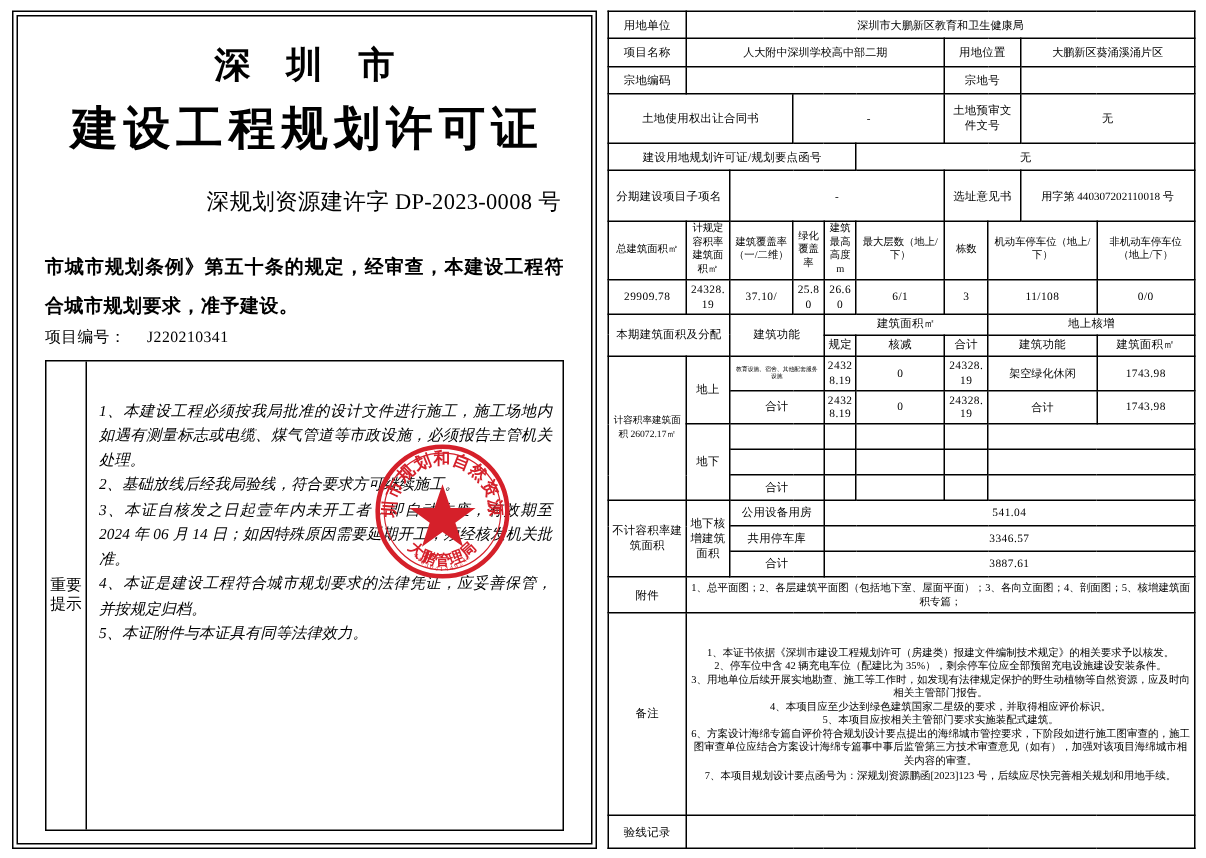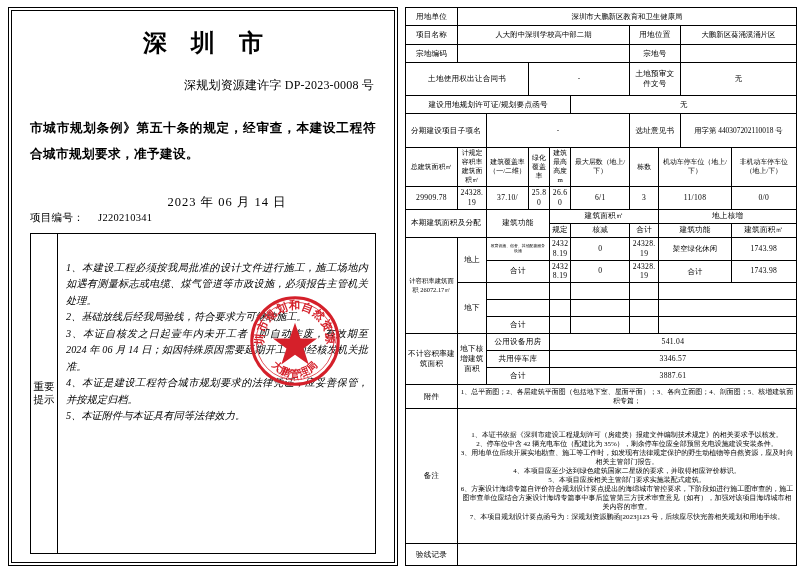--- a/index.html
+++ b/index.html
@@ -60,21 +60,21 @@
   .cert-title-2 {
     text-align: center;
     font-size: 31px;
     letter-spacing: 4px;
     font-weight: bold;
     margin-top: 6px;
     text-indent: 4px;
   }
   .cert-number {
     text-align: right;
-    font-size: 12px;
+    font-size: 15px;
     margin-top: 18px;
     padding-right: 2px;
     letter-spacing: 0.2px;
   }
   .cert-body {
     margin-top: 22px;
     font-size: 12.6px;
     font-weight: bold;
     line-height: 2.05;
     letter-spacing: 0.4px;
@@ -189,28 +189,28 @@
 </head>
 <body>
 
 <div id="page">
 
   <div id="left-panel">
     <div class="cert-outer">
       <div class="cert-inner">
 
         <div class="cert-title-1">深 圳 市</div>
+        <div class="cert-title-2">建设工程规划许可证</div>
         <div class="cert-number">深规划资源建许字 DP-2023-0008 号</div>
 
         <div class="cert-body">
           <span>市城市规划条例》第五十条的规定，经审查，本建设工程符</span>
           <span>合城市规划要求，准予建设。</span>
         </div>
 
-        <div class="cert-date">2023 年 06 月 14 日</div>
 
         <div class="cert-projno">
           <span>项目编号：</span><span class="pn-val">J220210341</span>
         </div>
 
         <div class="notice-box">
           <div class="notice-label">重要<br>提示</div>
           <div class="notice-body">
             <p>1、本建设工程必须按我局批准的设计文件进行施工，施工场地内如遇有测量标志或电缆、煤气管道等市政设施，必须报告主管机关处理。</p>
             <p>2、基础放线后经我局验线，符合要求方可继续施工。</p>

